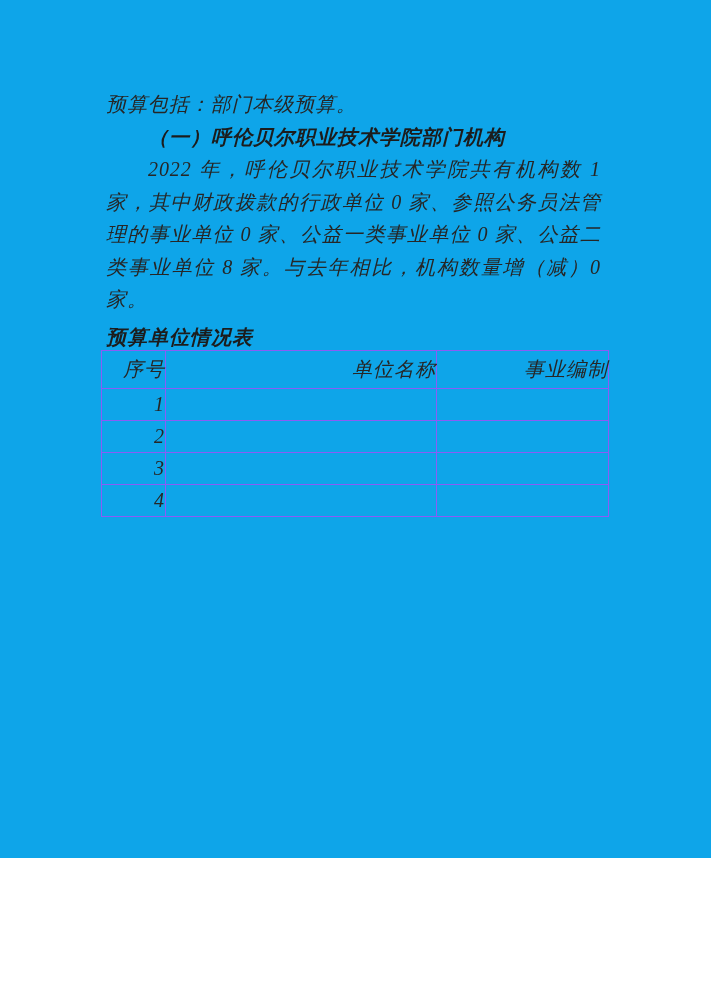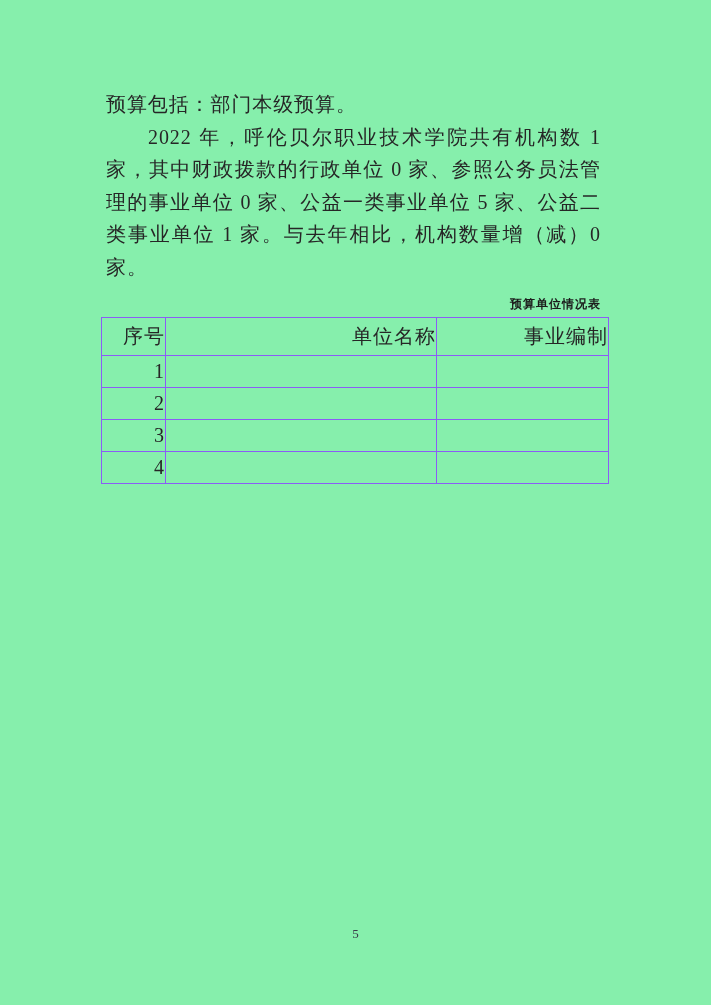--- a/index.html
+++ b/index.html
@@ -1,23 +1,24 @@
 <!DOCTYPE html>
 <html><head>
 <meta charset="utf-8">
 <style>
   html, body { margin: 0; padding: 0; background: #ffffff; }
   .page {
     position: relative;
     width: 711px;
-    height: 1005px;
-    background: #86efac;
+    height: 858px;
+    background: #0ea5e9;
     color: #262626;
     font-family: "Liberation Serif", "DejaVu Serif", serif;
     overflow: hidden;
+    font-style: italic;
   }
   .content {
     position: absolute;
     left: 106px;
     top: 88px;
     width: 495px;
   }
   p.body {
     margin: 0;
     font-size: 20px;
@@ -35,24 +36,24 @@
     font-weight: bold;
     text-indent: 42px;
     letter-spacing: 1px;
     color: #1c1c1c;
     font-family: "Liberation Sans", "DejaVu Sans", sans-serif;
   }
   .heading-2 { margin-top: 5px; }
   .heading-3 { margin-top: 12px; }
   .table-title {
     margin-top: 8px;
-    font-size: 12px;
+    font-size: 20px;
     line-height: 26px;
     font-weight: bold;
-    text-align: right;
+    text-align: left;
     letter-spacing: 1px;
     color: #1c1c1c;
     font-family: "Liberation Sans", "DejaVu Sans", sans-serif;
   }
   table.budget-table {
     border-collapse: collapse;
     table-layout: fixed;
     width: 507px;
     margin-left: -5px;
   }
@@ -79,21 +80,22 @@
   }
 </style>
 </head>
 <body>
 
 <div class="page">
   <div class="content">
 
     <p class="body no-indent">预算包括：部门本级预算。</p>
 
-    <p class="body">2022 年，呼伦贝尔职业技术学院共有机构数 1 家，其中财政拨款的行政单位 0 家、参照公务员法管理的事业单位 0 家、公益一类事业单位 5 家、公益二类事业单位 1 家。与去年相比，机构数量增（减）0 家。</p>
+    <h2 class="heading heading-1">（一）呼伦贝尔职业技术学院部门机构</h2>
+    <p class="body">2022 年，呼伦贝尔职业技术学院共有机构数 1 家，其中财政拨款的行政单位 0 家、参照公务员法管理的事业单位 0 家、公益一类事业单位 0 家、公益二类事业单位 8 家。与去年相比，机构数量增（减）0 家。</p>
 
 
     <div class="table-title">预算单位情况表</div>
 
     <table class="budget-table">
       <colgroup>
         <col style="width:64px">
         <col style="width:271px">
         <col style="width:172px">
       </colgroup>

